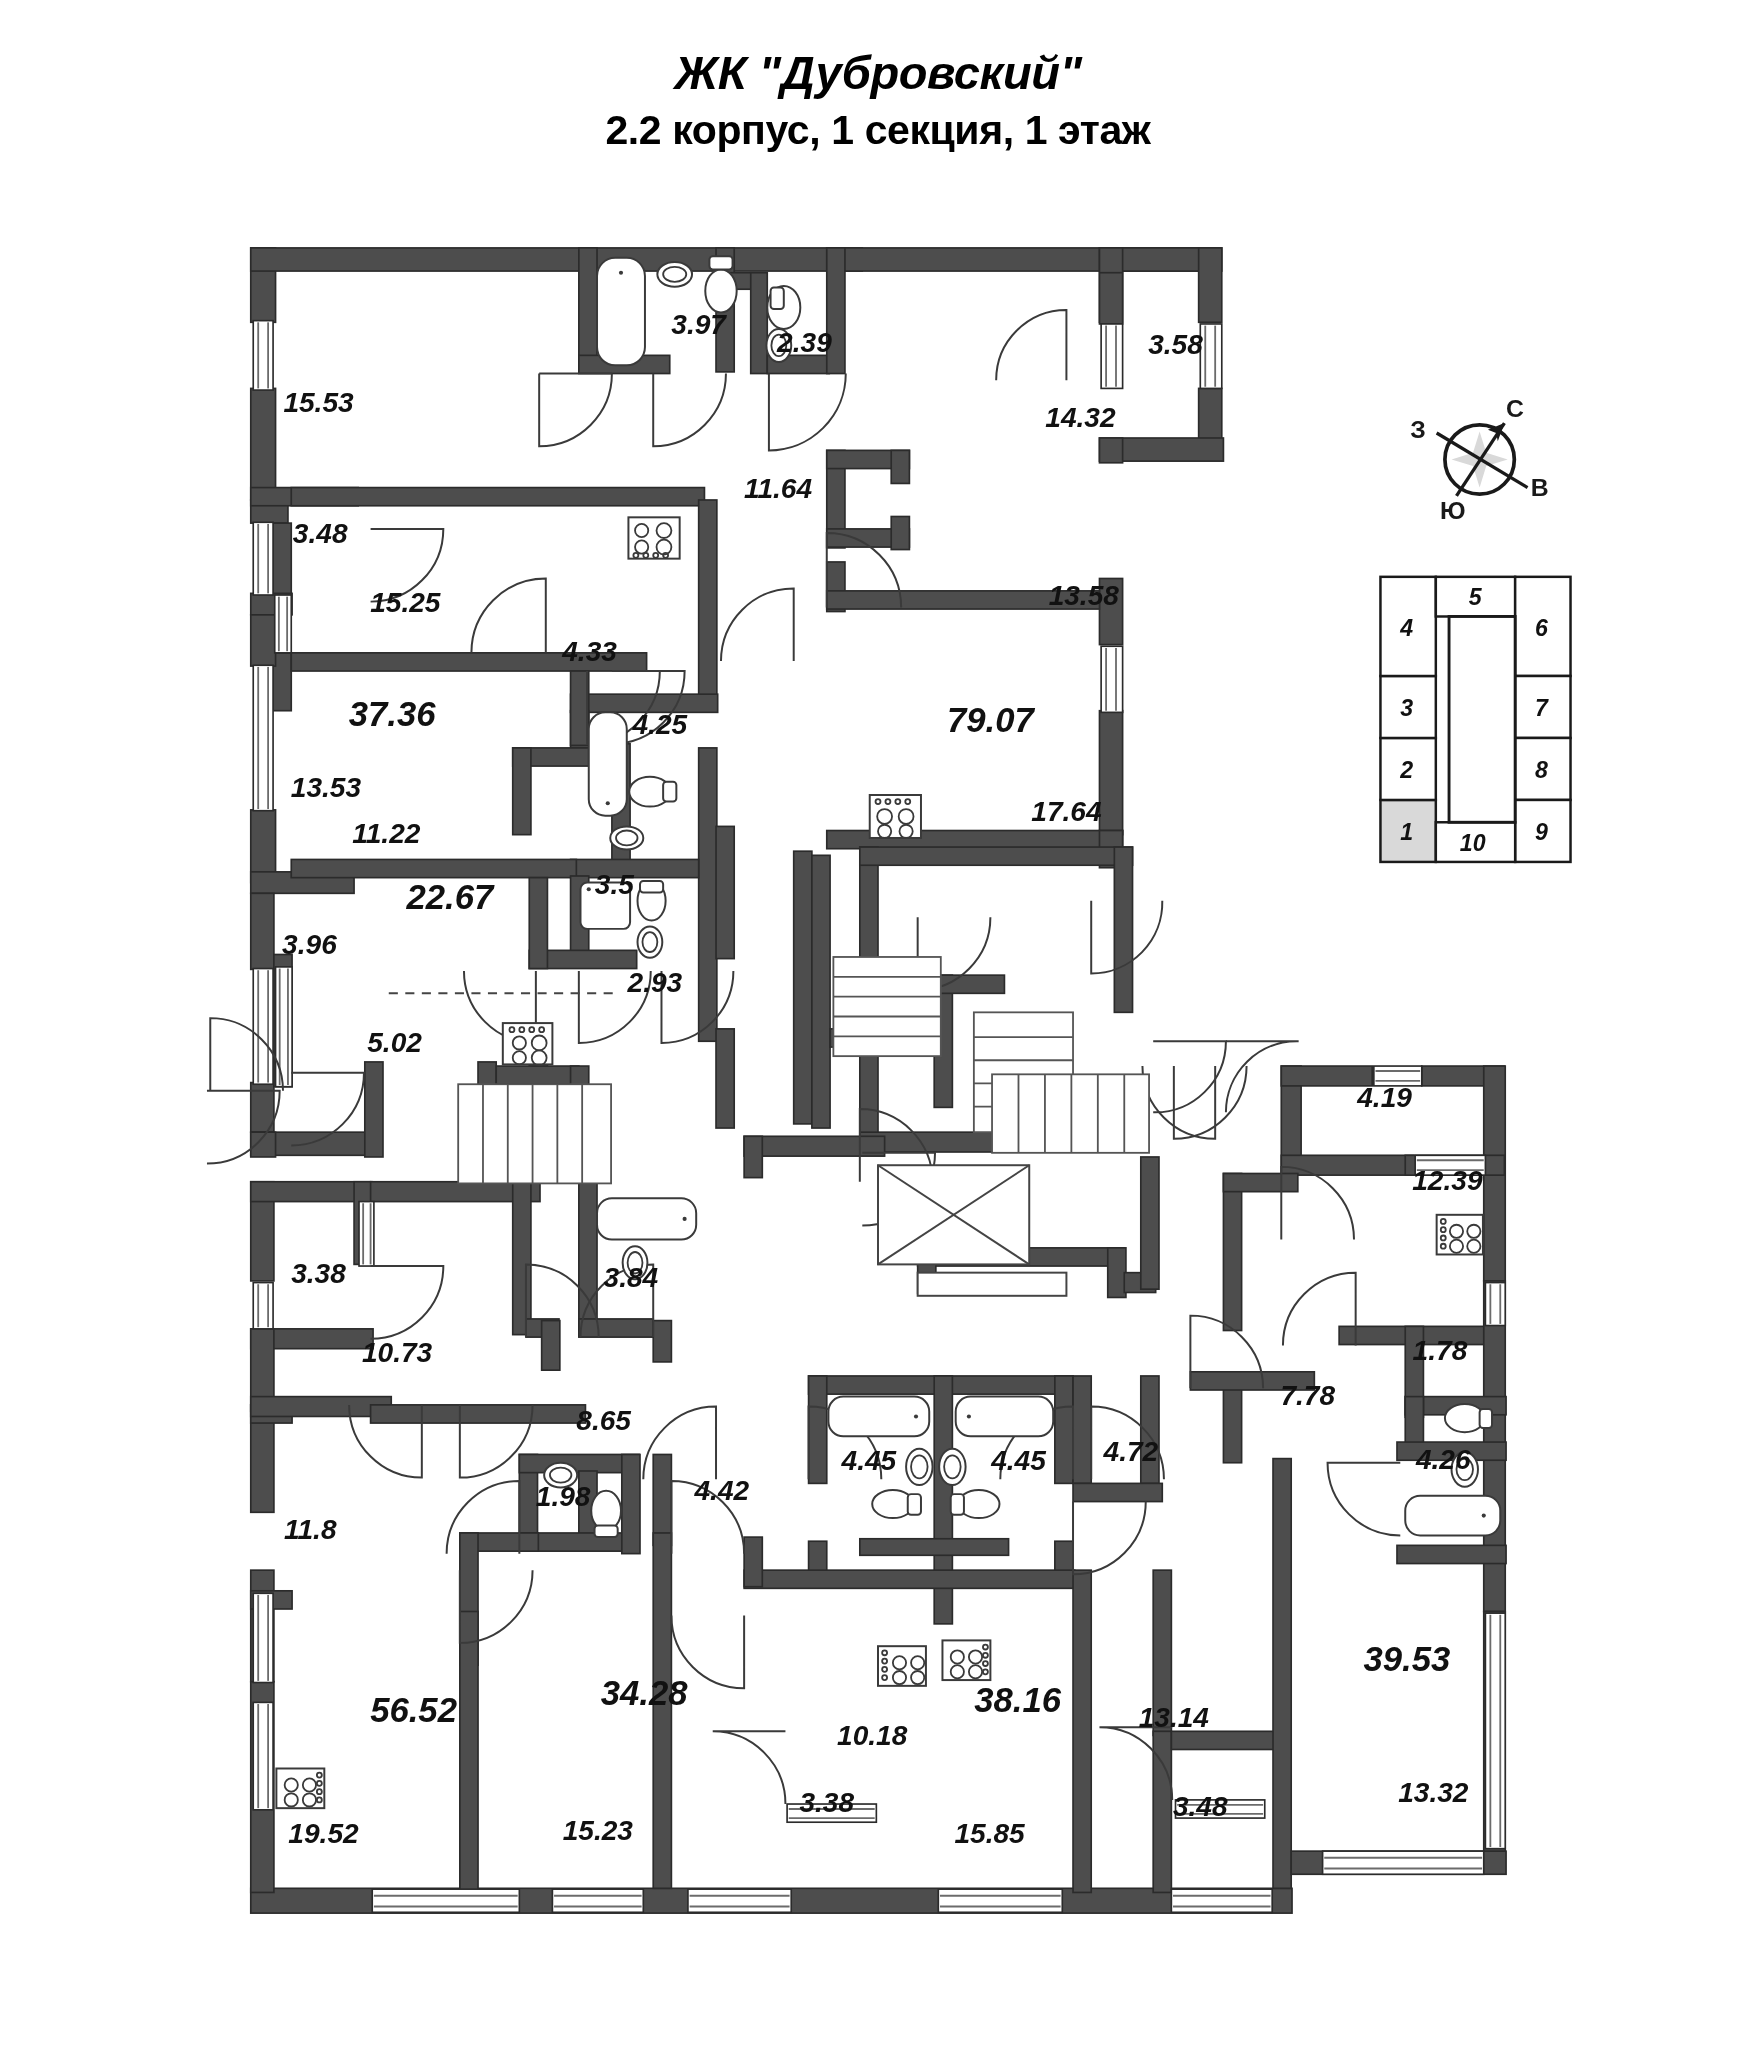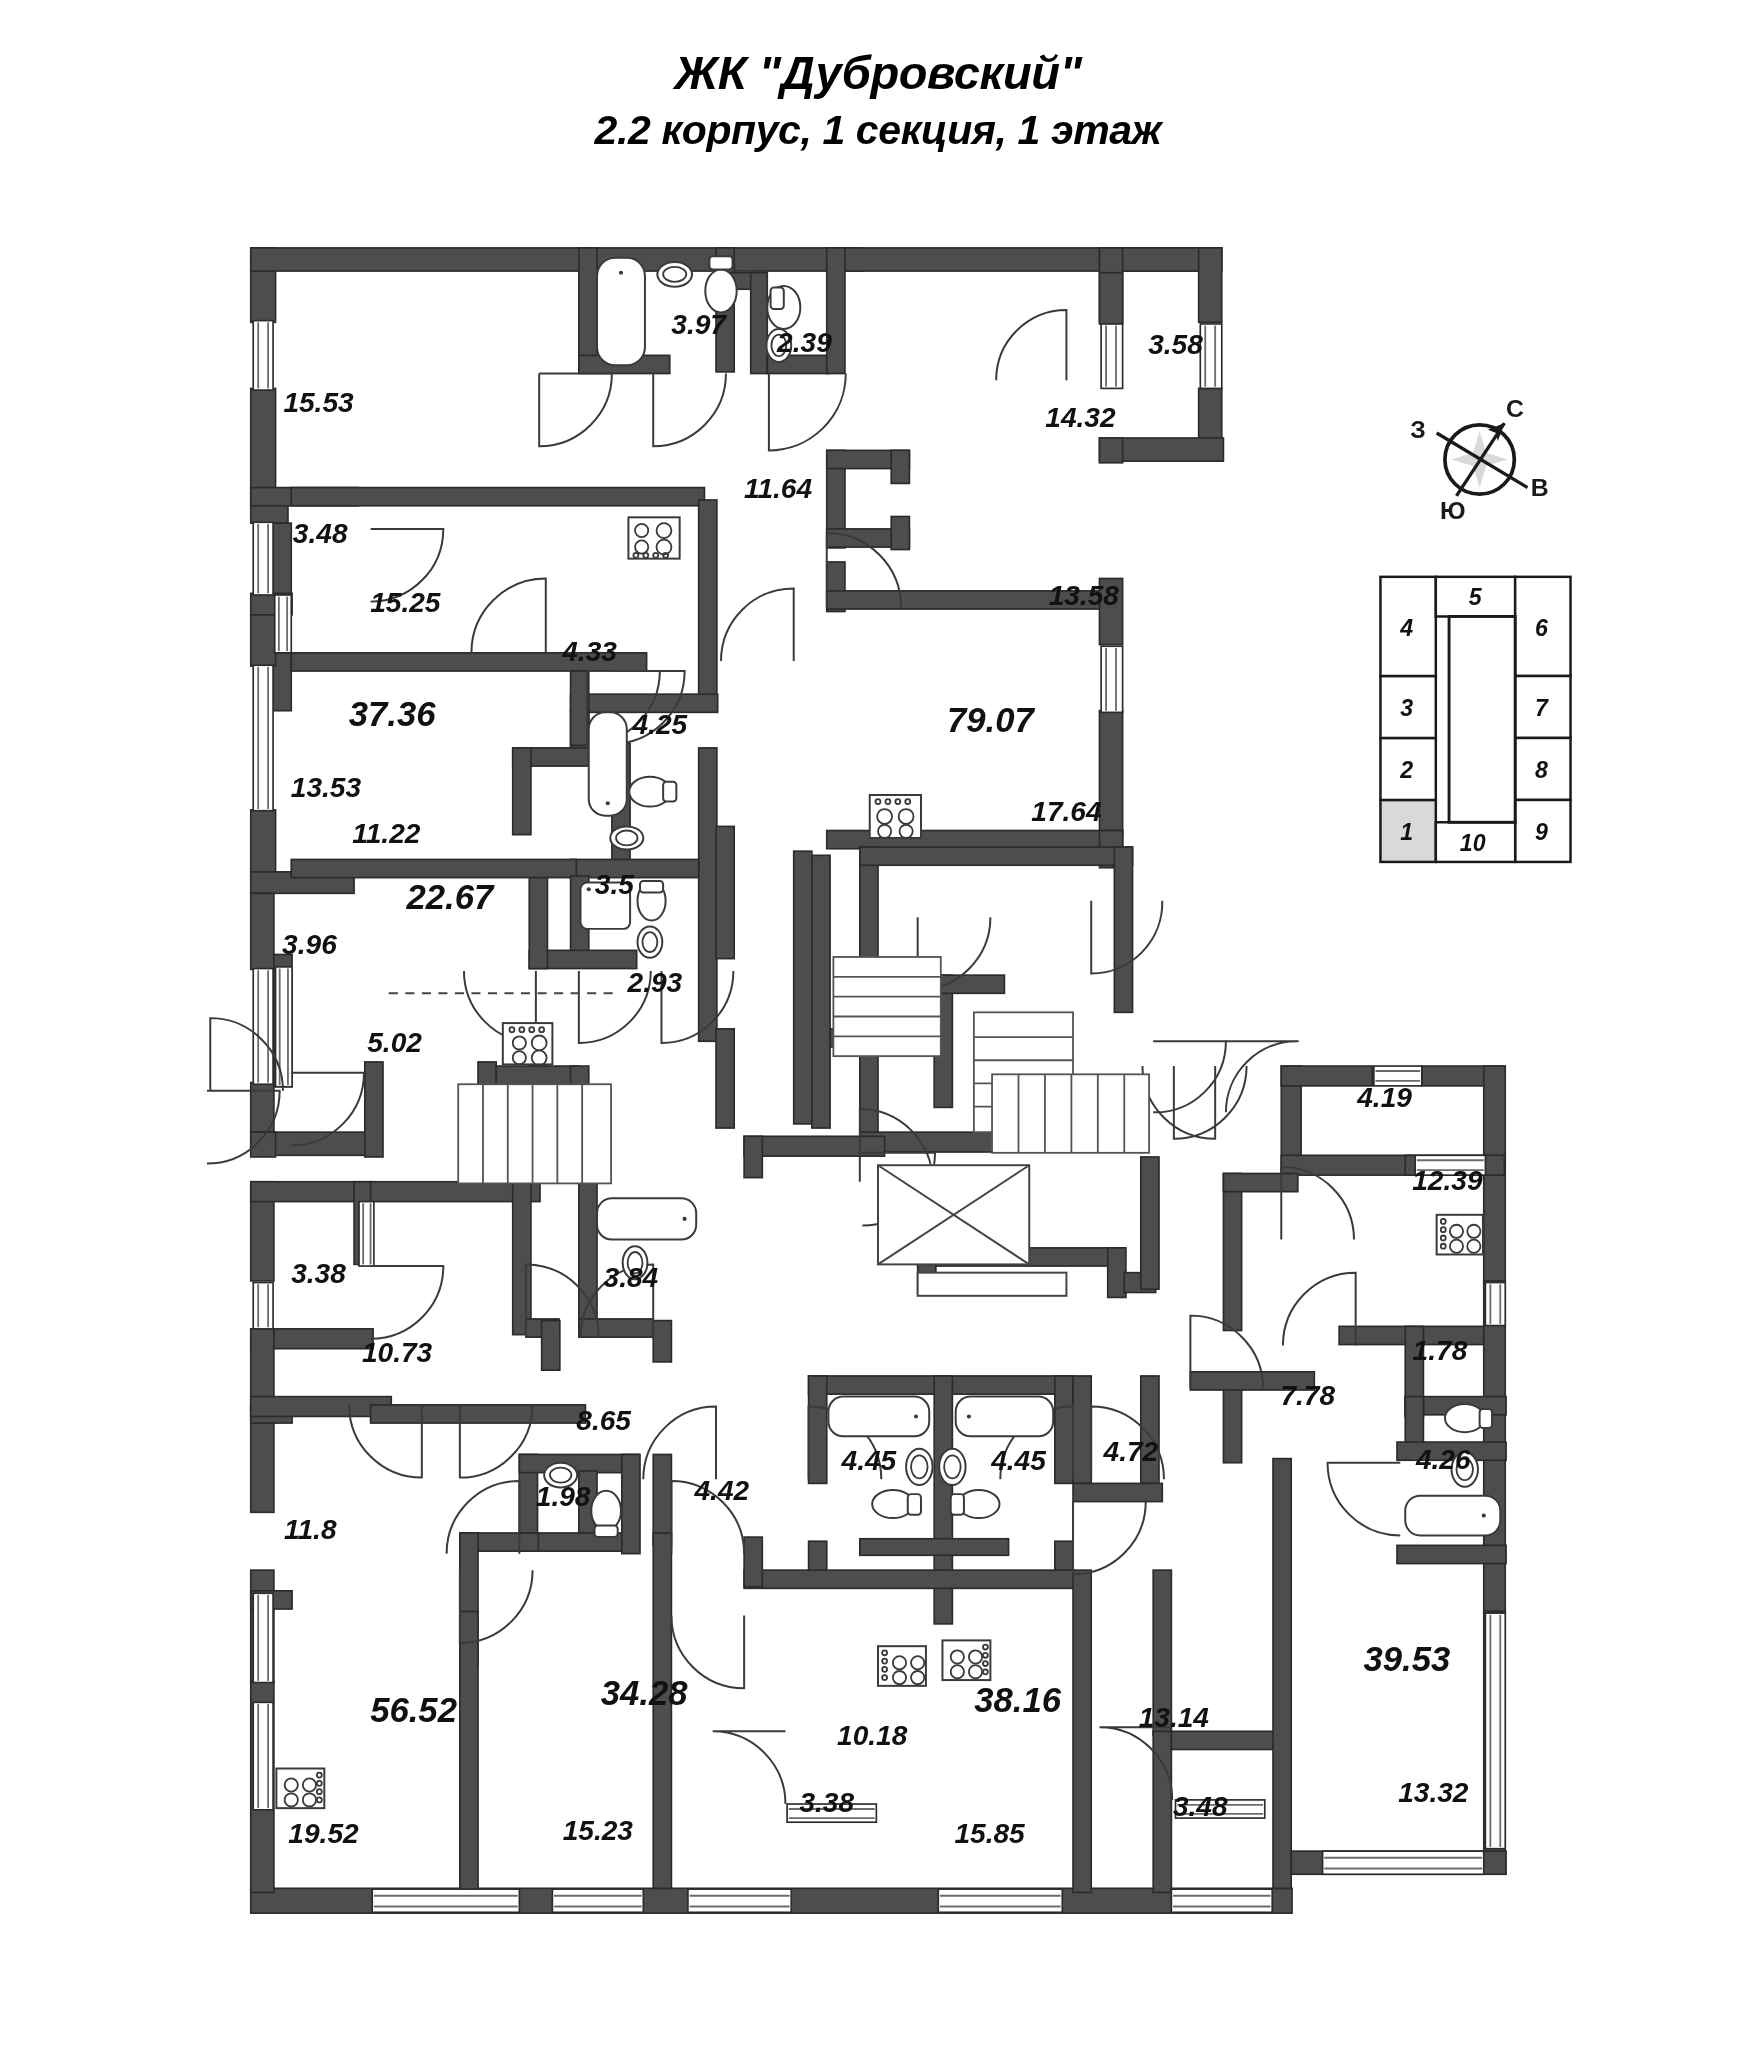--- a/index.html
+++ b/index.html
@@ -1,21 +1,21 @@
 <!DOCTYPE html>
 <html style="font-size:13.2px"><head>
 <meta charset="utf-8">
 <style>
   html,body{margin:0;padding:0;background:#ffffff;}
   body{width:1756px;height:2066px;position:relative;
        font-family:"Liberation Sans",sans-serif;overflow:hidden;}
   #titleblock{position:absolute;left:0;top:45px;width:1756px;text-align:center;}
   #titleblock .t1{font-size:47px;font-style:italic;font-weight:700;color:#000;
        letter-spacing:-0.4px;line-height:1.18;}
-  #titleblock .t2{font-size:41px;font-style:italic;font-weight:700;color:#000;
+  #titleblock .t2{font-size:41px;font-weight:700;color:#000;
        letter-spacing:-0.4px;line-height:1.25;margin-top:5px;}
   #plansvg{position:absolute;left:0;top:0;}
   .wall{fill:#4d4d4d;stroke:#2b2b2b;stroke-width:2;}
   .win{fill:#ffffff;stroke:#2b2b2b;stroke-width:2;}
   .winline{stroke:#6b6b6b;stroke-width:2.2;fill:none;}
   .door{fill:none;stroke:#3a3a3a;stroke-width:2.4;}
   .fix{fill:#ffffff;stroke:#3a3a3a;stroke-width:2.4;}
   .fixthin{fill:none;stroke:#3a3a3a;stroke-width:2.2;}
   .tread{fill:#ffffff;stroke:#555;stroke-width:2.2;}
   .lift{fill:#ffffff;stroke:#444;stroke-width:2.4;}

